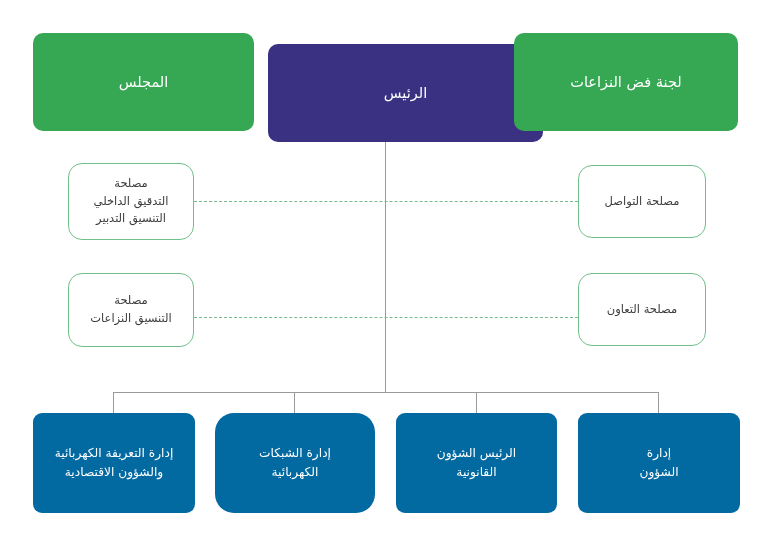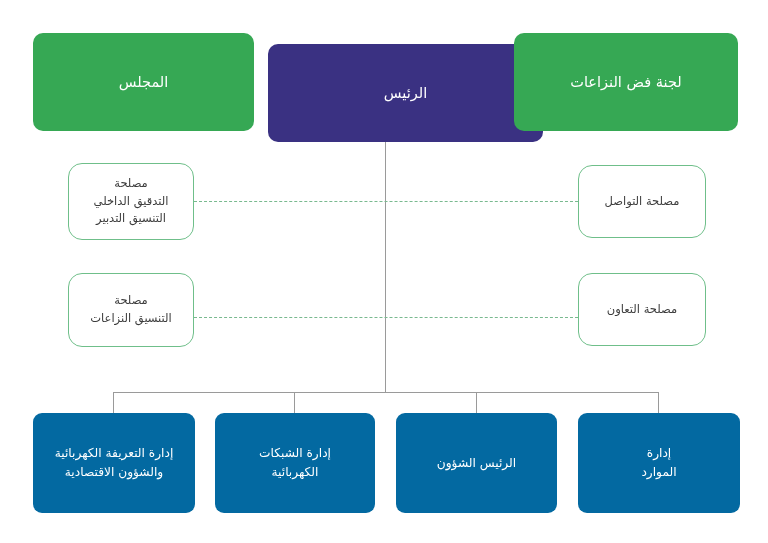--- a/index.html
+++ b/index.html
@@ -137,27 +137,28 @@
 
   <div class="node staff" style="left:578px; top:273px; width:128px; height:73px;">
     <span class="line">مصلحة التعاون</span>
   </div>
 
   <div class="node dept" style="left:33px; width:162px;">
     <span class="line">إدارة التعريفة الكهربائية</span>
     <span class="line">والشؤون الاقتصادية</span>
   </div>
 
-  <div class="node dept" style="left:215px; width:160px;">
+  <div class="node dept" style="left:215px; width:160px;border-radius:19px;">
     <span class="line">إدارة الشبكات</span>
     <span class="line">الكهربائية</span>
   </div>
 
   <div class="node dept" style="left:396px; width:161px;">
     <span class="line">الرئيس الشؤون</span>
+    <span class="line">القانونية</span>
   </div>
 
   <div class="node dept" style="left:578px; width:162px;text-align:center;">
     <span class="line">إدارة</span>
-    <span class="line">الموارد</span>
+    <span class="line">الشؤون</span>
   </div>
 
 </div>
 
 </body></html>

